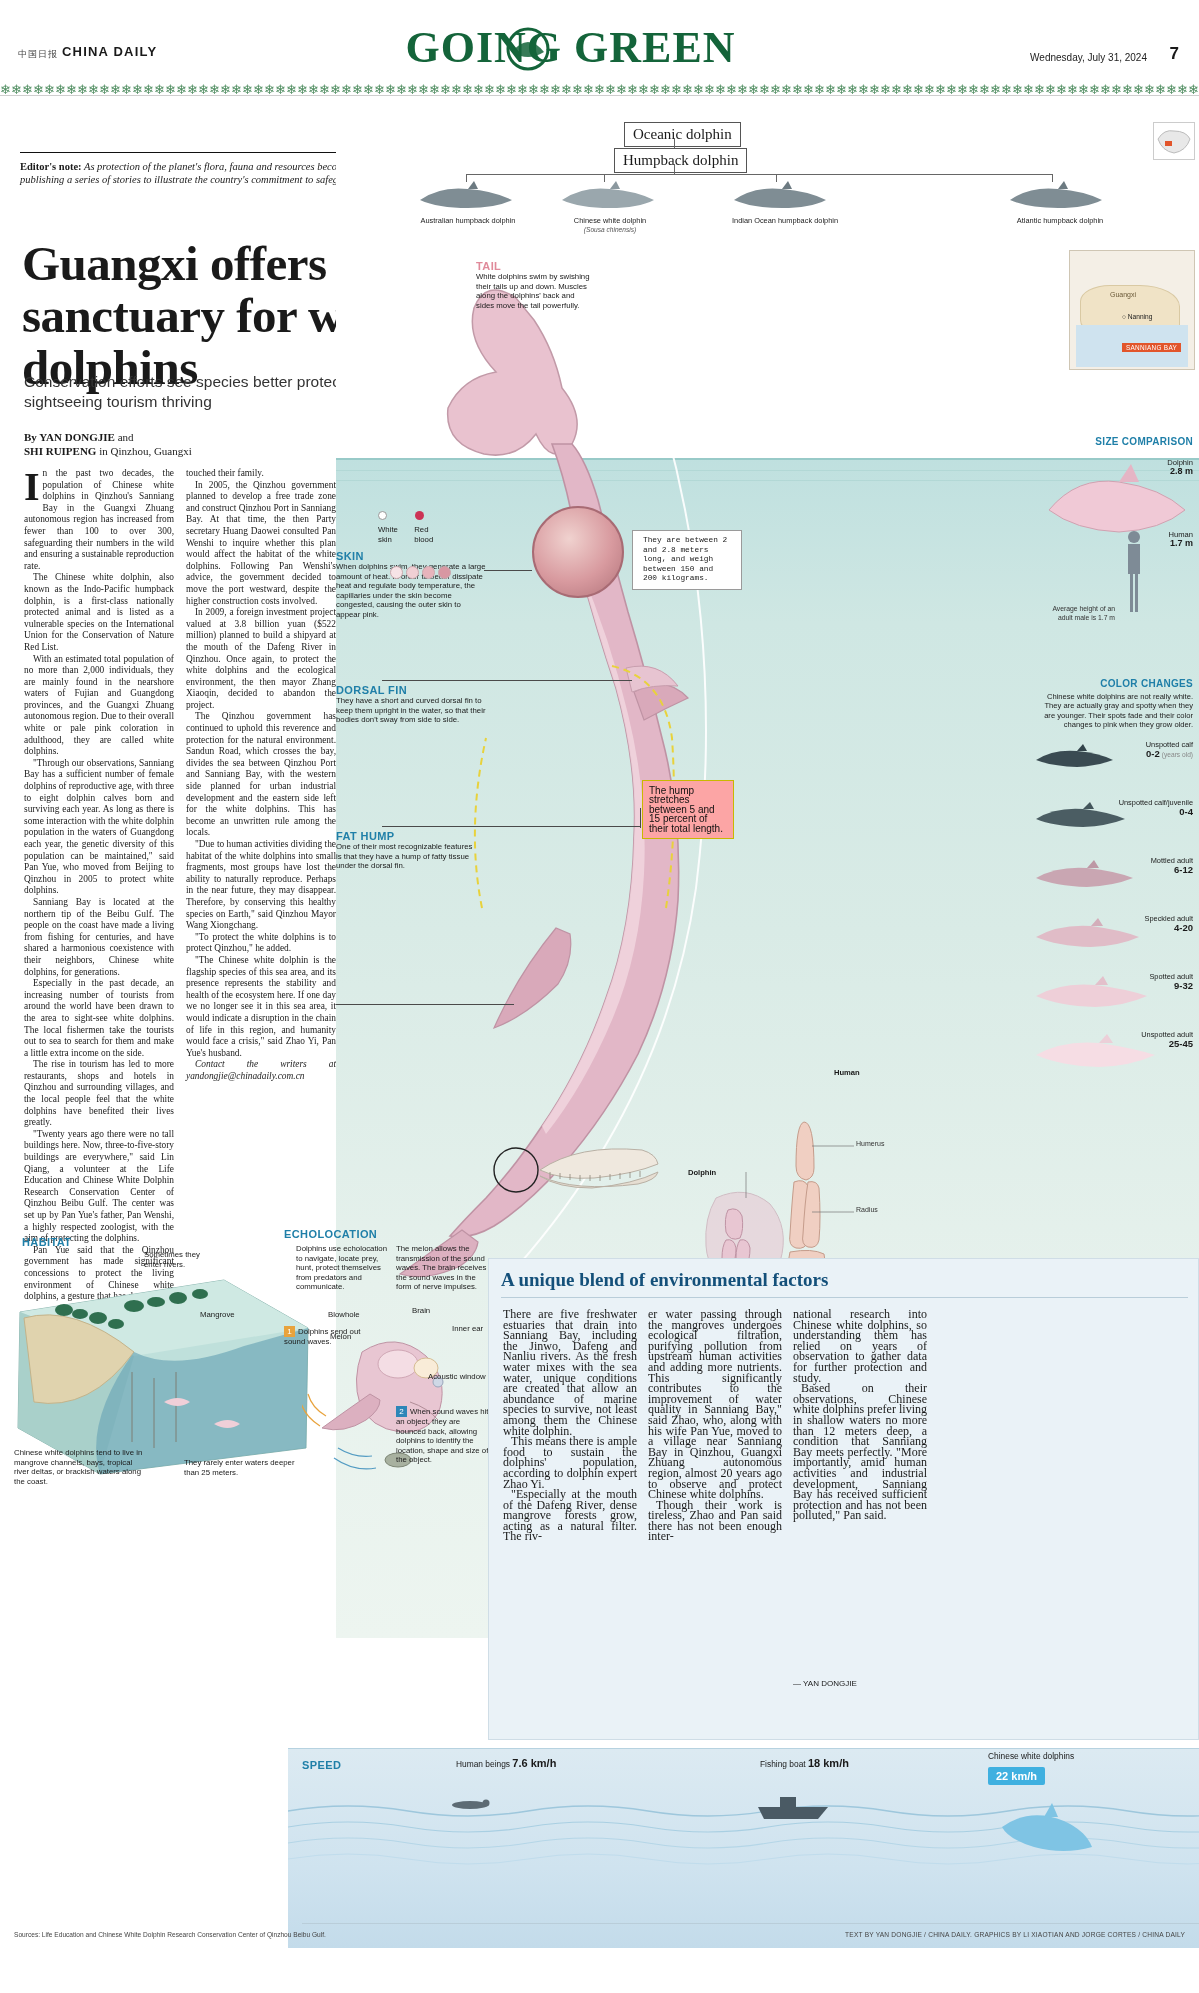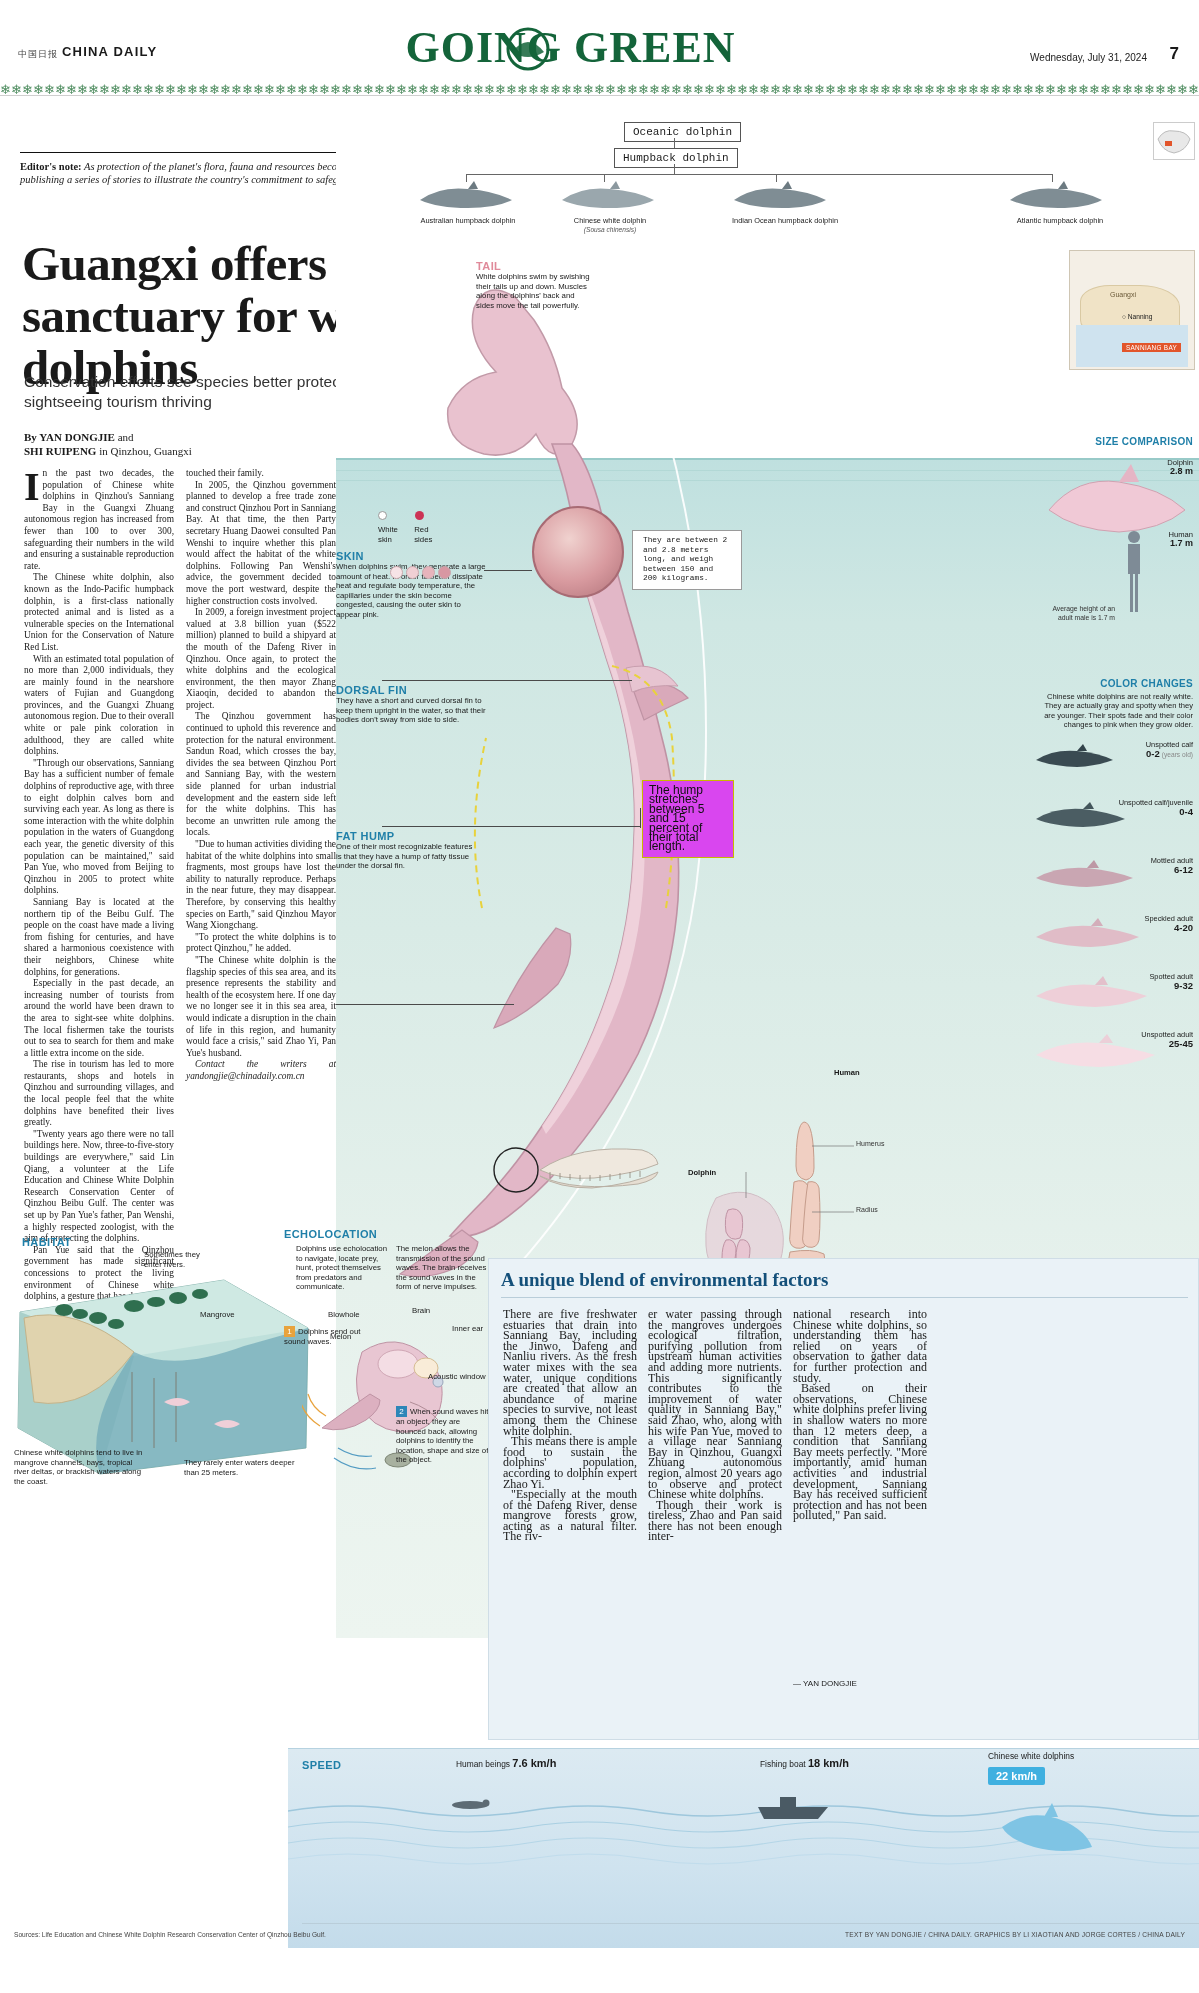--- a/index.html
+++ b/index.html
@@ -71,40 +71,40 @@
   .water {
     position:absolute; left:0; top:340px; width:863px; height:1180px;
     background:linear-gradient(180deg,#bfe0df 0%, #cfe7e3 14%, #d9ebe6 40%, #e6f1ec 70%, #edf5f0 100%);
   }
   .sky { position:absolute; left:0; top:0; width:863px; height:340px; background:#ffffff; }
   .waterline { position:absolute; left:0; top:340px; width:863px; height:2px; background:#8fc4c2; opacity:.8;}
   .wave { position:absolute; height:1px; background:#a9d2cf; opacity:.6; }
   
   .taxbox {
     position:absolute; border:1px solid #555; background:#fff;
-    font-family:Liberation Mono, monospace; font-size:11px; text-align:right;
+    font-family:Liberation Serif, serif; font-size:15px; text-align:right;
     padding:3px 8px; white-space:nowrap;
   }
   .taxline { position:absolute; background:#666; }
   .dolphin-silh { position:absolute; }
   .taxlabel { position:absolute; font-family:"Liberation Sans", sans-serif; font-size:7.4px; text-align:center; color:#222; }
   .taxlabel i { font-size:6.6px; color:#555; }
   
   .lbl-h { font-family:"Liberation Sans", sans-serif; font-size:11px; font-weight:bold; color:#1f7fa8; letter-spacing:.4px; }
   .lbl-b { font-family:"Liberation Sans", sans-serif; font-size:7.8px; line-height:9.6px; color:#1a1a1a; }
   .callout { position:absolute; }
   .leader { position:absolute; background:#4a4a4a; height:1px; }
   .leaderv { position:absolute; background:#4a4a4a; width:1px; }
   .factbox {
     position:absolute; background:#fff; border:1px solid #9a9a9a;
     font-family:Liberation Mono, monospace; font-size:7.8px; line-height:9.6px; padding:5px 10px;
   }
   .yellowbox {
-    position:absolute; background:#d946ef; border:1px solid #c9b800;
-    font-family:"Liberation Sans", sans-serif; font-size:12px; line-height:9.4px; padding:5px 6px; color:#111;
+    position:absolute; background:#fca5a5; border:1px solid #c9b800;
+    font-family:"Liberation Sans", sans-serif; font-size:10px; line-height:9.4px; padding:5px 6px; color:#111;
   }
   
   .mapbox { position:absolute; right:4px; top:132px; width:126px; height:120px; background:#f4efe6; border:1px solid #cfc6b4; }
   .map-guangxi { position:absolute; left:10px; top:34px; width:100px; height:54px; background:#f0e3c6; border:1px solid #d9c9a3; border-radius:30% 40% 25% 35%; }
   .map-sea { position:absolute; left:6px; top:74px; width:112px; height:42px; background:#cfe3ef; }
   .map-tag { position:absolute; left:52px; top:92px; background:#e2552b; color:#fff; font-family:"Liberation Sans", sans-serif; font-size:6.4px; padding:1px 4px; letter-spacing:.3px;}
   .map-city { position:absolute; left:52px; top:62px; font-family:"Liberation Sans", sans-serif; font-size:6.6px; }
   .map-name { position:absolute; left:40px; top:40px; font-family:"Liberation Sans", sans-serif; font-size:7px; color:#6b5a39; }
   .minimap { position:absolute; right:4px; top:4px; width:42px; height:38px; background:#fff; border:1px solid #ccc; }
   
@@ -457,21 +457,21 @@
     <span style="width:13px;height:13px;border-radius:50%;background:#f6e3e6;border:1px solid #c9a8ad;display:inline-block;"></span>
     <span style="width:13px;height:13px;border-radius:50%;background:#f0cfd4;border:1px solid #c9a8ad;display:inline-block;"></span>
     <span style="width:13px;height:13px;border-radius:50%;background:#e7b4bc;border:1px solid #c9a8ad;display:inline-block;"></span>
     <span style="width:13px;height:13px;border-radius:50%;background:#d897a2;border:1px solid #c9a8ad;display:inline-block;"></span>
   </div>
   <div style="position:absolute;left:42px;top:388px;width:100px;">
     <span style="display:inline-block;width:9px;height:9px;border-radius:50%;background:#fff;border:1px solid #999;"></span>
     <span style="display:inline-block;width:9px;height:9px;border-radius:50%;background:#cc3355;margin-left:24px;"></span>
     <div class="lbl-b" style="margin-top:1px;">
       <span style="display:inline-block;width:30px;">White skin</span>
-      <span style="display:inline-block;width:30px;margin-left:4px;">Red sides</span>
+      <span style="display:inline-block;width:30px;margin-left:4px;">Red blood</span>
     </div>
   </div>
   <div class="leader" style="left:148px;top:452px;width:48px;"></div>
 
   <div class="factbox" style="left:296px; top:412px; width:110px;">They are between 2 and 2.8 meters long, and weigh between 150 and 200 kilograms.</div>
 
   <div class="callout" style="left:0px; top:566px; width:150px;">
     <div class="lbl-h">DORSAL FIN</div>
     <div class="lbl-b">They have a short and curved dorsal fin to keep them upright in the water, so that their bodies don't sway from side to side.</div>
   </div>

